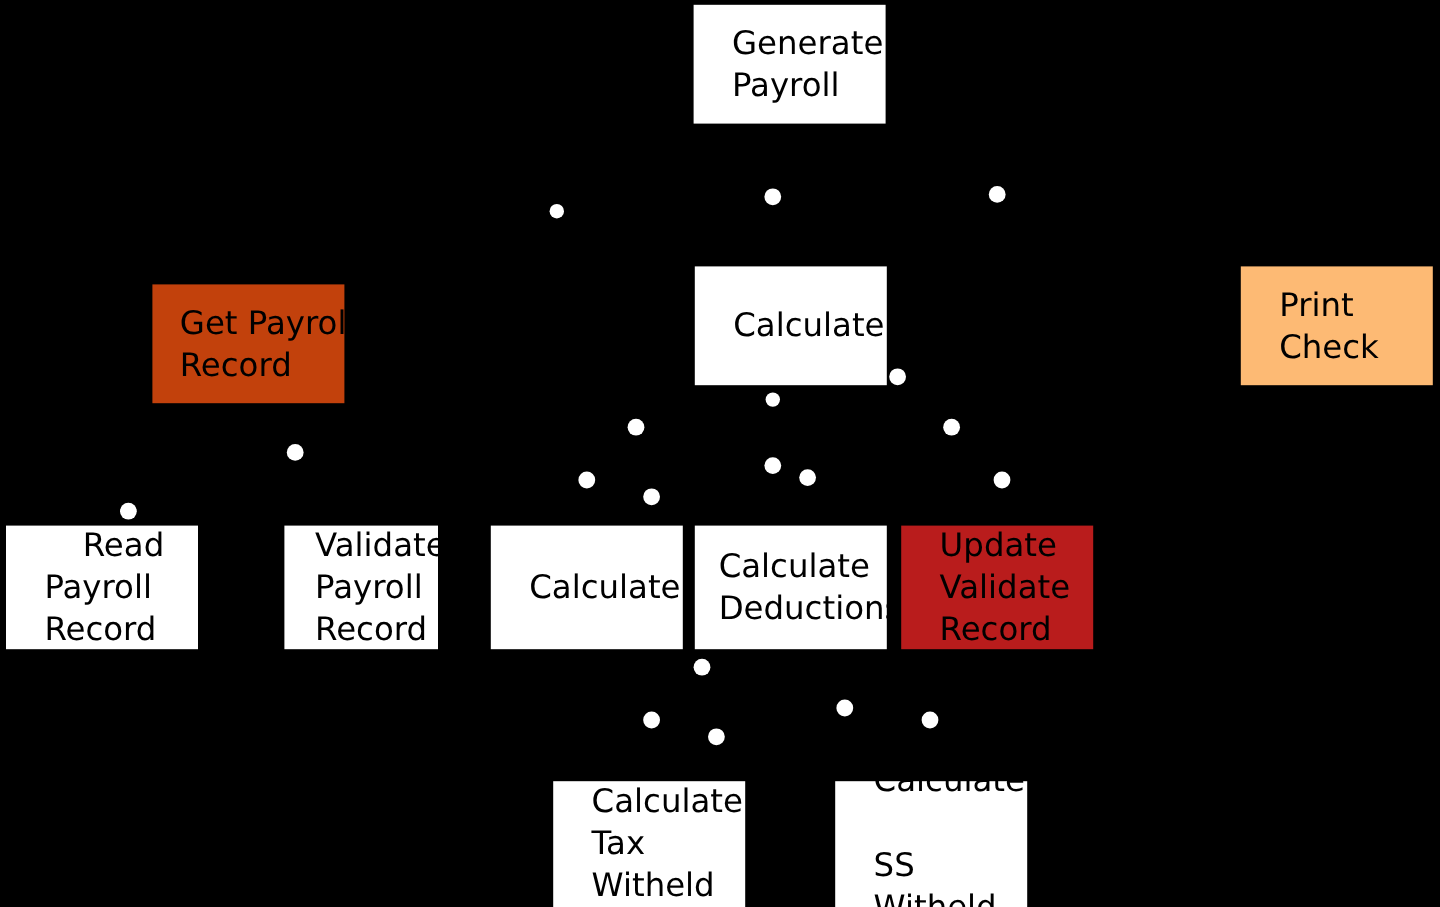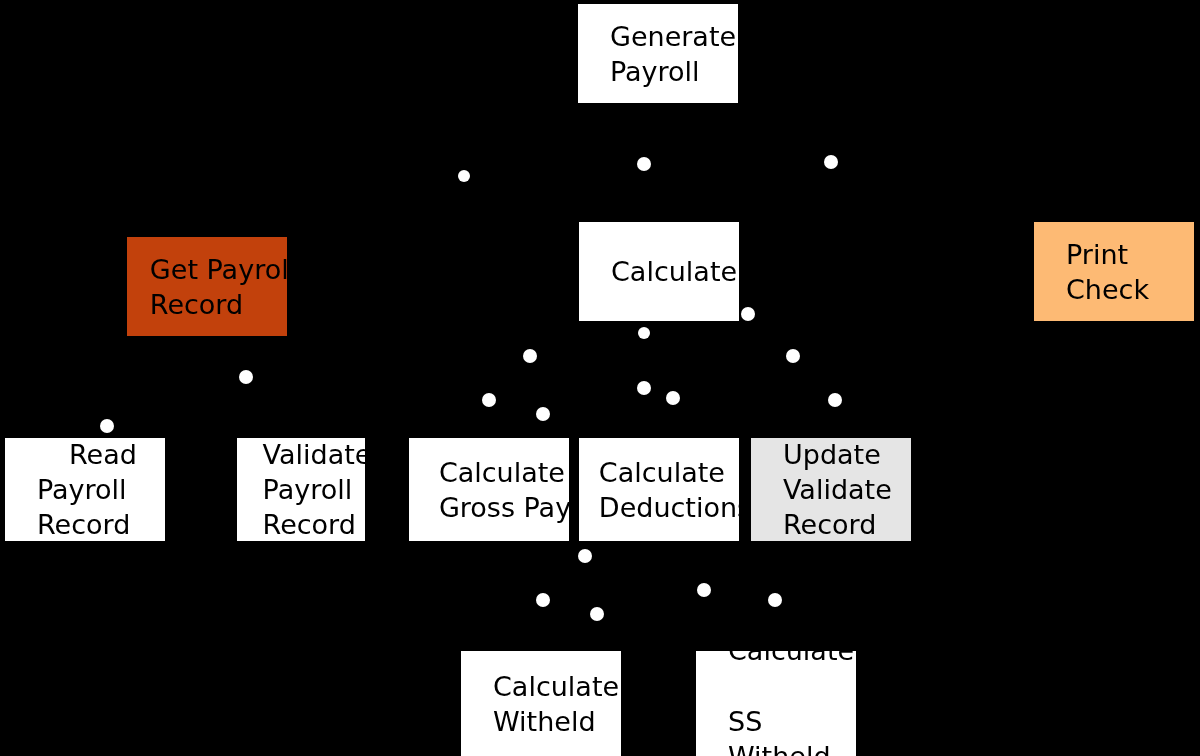--- a/index.html
+++ b/index.html
@@ -97,39 +97,39 @@
     <div class="node" style="left: 237px; top: 438px; width: 128px; height: 103px; background: rgb(255, 255, 255); color: rgb(0, 0, 0);">
       <span class="node-label">
         <span style="display: block;">Validate</span>
         <span style="display: block;">Payroll</span>
         <span style="display: block;">Record</span>
       </span>
     </div>
     <div class="node" style="left: 409px; top: 438px; width: 160px; height: 103px; background: rgb(255, 255, 255); color: rgb(0, 0, 0);">
       <span class="node-label">
         <span style="display: block;">Calculate</span>
-        <span style="display: block;">Gross Pay</span>
       </span>
     </div>
     <div class="node" style="left: 579px; top: 438px; width: 160px; height: 103px; background: rgb(255, 255, 255); color: rgb(0, 0, 0);">
       <span class="node-label">
         <span style="display: block;">Calculate</span>
         <span style="display: block;">Deductions</span>
       </span>
     </div>
-    <div class="node" style="left: 751px; top: 438px; width: 160px; height: 103px; background: #e5e5e5; color: rgb(0, 0, 0);">
+    <div class="node" style="left: 751px; top: 438px; width: 160px; height: 103px; background: #b91c1c; color: rgb(0, 0, 0);">
       <span class="node-label">
         <span style="display: block;">Update</span>
         <span style="display: block;">Validate</span>
         <span style="display: block;">Record</span>
       </span>
     </div>
     <div class="node" style="left: 461px; top: 651px; width: 160px; height: 105px; background: rgb(255, 255, 255); color: rgb(0, 0, 0);">
       <span class="node-label">
         <span style="display: block;">Calculate</span>
+        <span style="display: block;">Tax</span>
         <span style="display: block;">Witheld</span>
       </span>
     </div>
     <div class="node" style="left: 696px; top: 651px; width: 160px; height: 105px; background: rgb(255, 255, 255); color: rgb(0, 0, 0);">
       <span class="node-label">
         <span style="display: block;">Calculate</span>
         <span style="display: block; margin-top: 36px;">SS</span>
         <span style="display: block;">Witheld</span>
       </span>
     </div>

